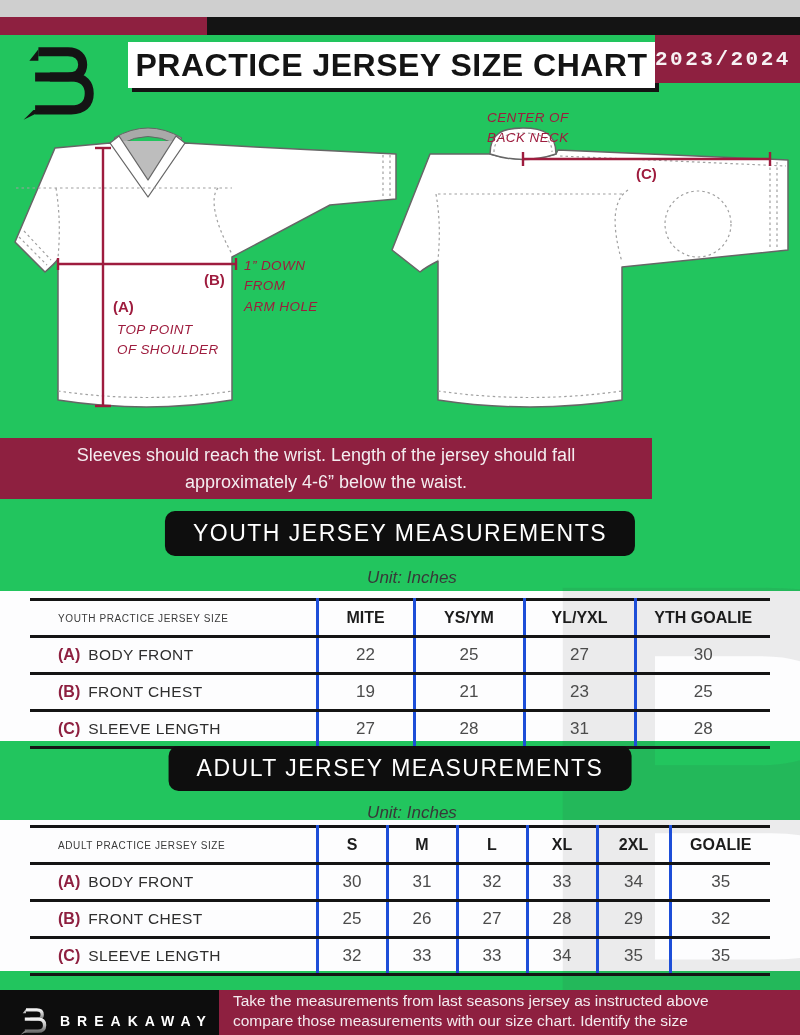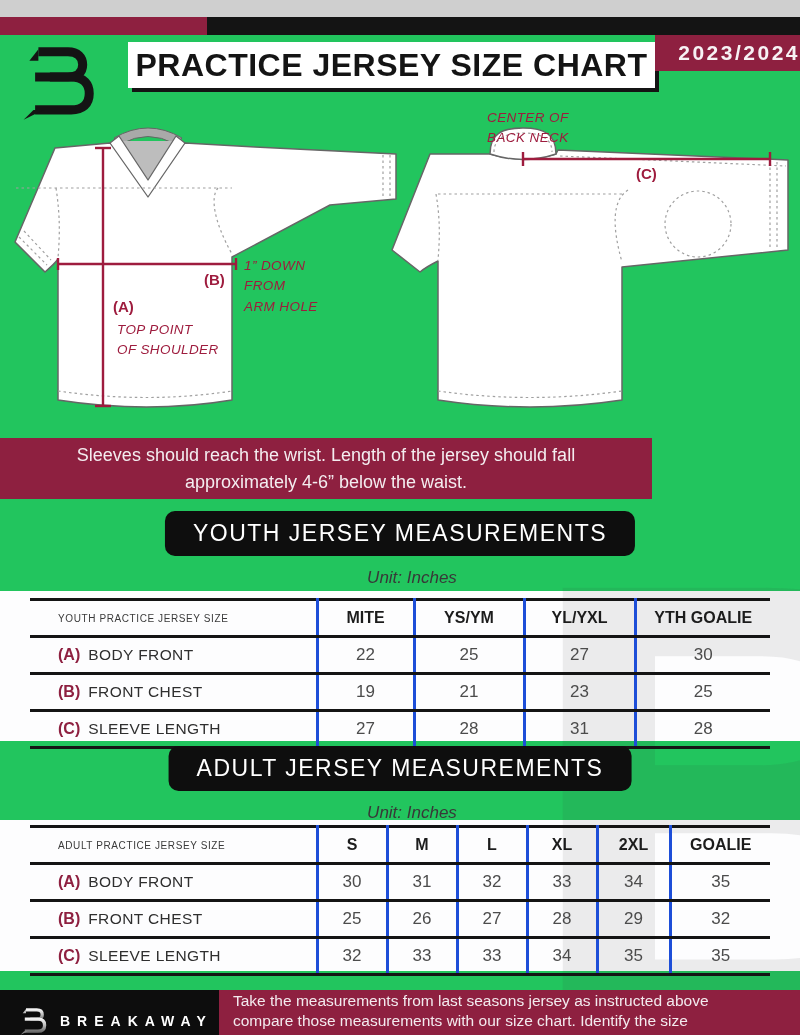--- a/index.html
+++ b/index.html
@@ -8,22 +8,22 @@
 
   
   .strip-maroon{position:absolute;left:0;top:0;width:207px;height:18px;background:#8e2040;}
   .strip-black{position:absolute;left:207px;top:0;width:593px;height:18px;background:#141414;}
 
   
   .logo{position:absolute;left:22px;top:20px;width:82px;height:90px;}
   .title-box{position:absolute;left:128px;top:25px;width:527px;height:46px;background:#fff;
     box-shadow:4px 4px 0 #141414;display:flex;align-items:center;justify-content:center;}
   .title-box span{font-size:32px;font-weight:bold;color:#141414;letter-spacing:.5px;white-space:nowrap;}
-  .year-box{position:absolute;left:655px;top:18px;width:145px;height:36px;background:#8e2040;
-    display:flex;align-items:center;justify-content:flex-end;}
+  .year-box{position:absolute;left:655px;top:18px;width:145px;height:48px;background:#8e2040;
+    display:flex;align-items:center;justify-content:flex-start;font-family:Liberation Mono, monospace;}
   .year-box span{color:#f7f2f4;font-size:21px;font-weight:bold;letter-spacing:2.5px;white-space:nowrap;}
 
   
   .watermark{position:absolute;left:520px;top:470px;font-size:640px;line-height:1;font-weight:bold;
     color:rgba(60,60,60,0.09);z-index:1;pointer-events:none;}
 
   
   .diagram{position:absolute;left:0;top:85px;width:800px;height:335px;z-index:2;}
   .diagram svg{position:absolute;left:0;top:0;}
   .anno{position:absolute;color:#9e1c3e;z-index:3;}

